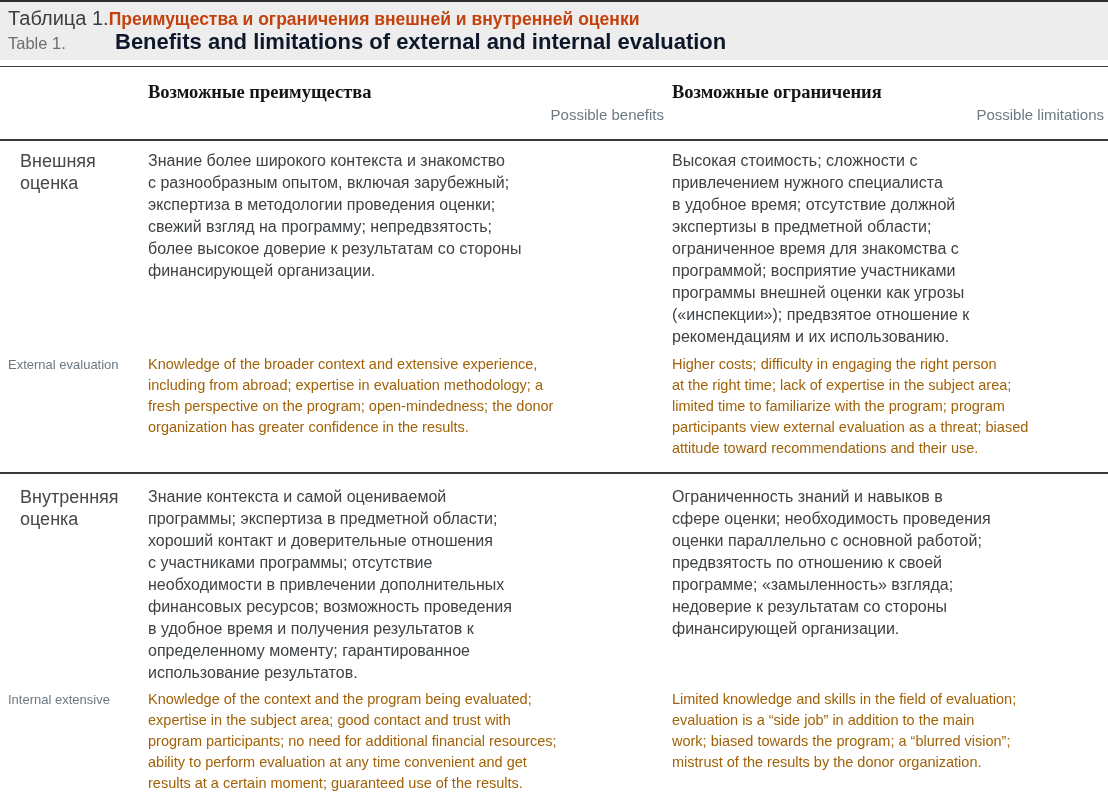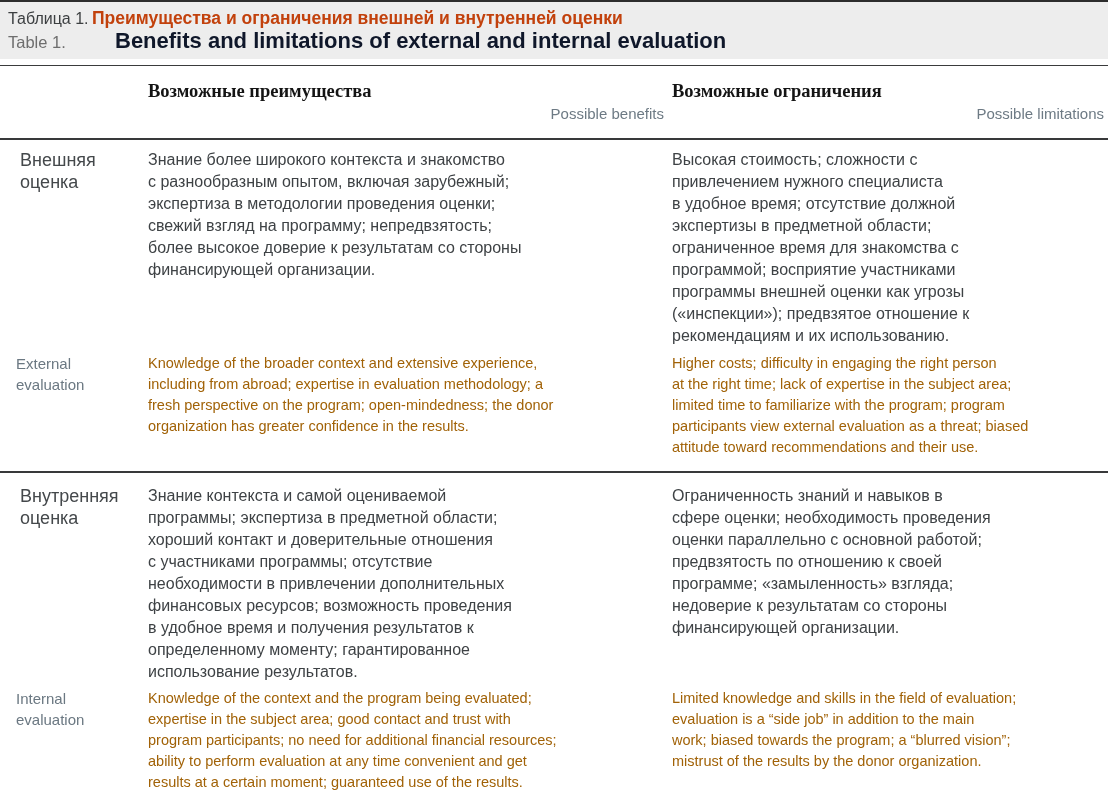--- a/index.html
+++ b/index.html
@@ -16,21 +16,21 @@
   
   .caption {
     background: #ededed;
     border-top: 2px solid #2d2d2d;
     padding: 5px 10px 6px 8px;
     margin-bottom: 6px;
   }
   .cap-row { display: flex; align-items: baseline; }
   .cap-label-ru {
     flex: 0 0 84px;
-    font-size: 16px; line-height: 23px;
+    font-size: 20px; line-height: 23px;
     color: #3c3f41;
     white-space: nowrap;
   }
   .cap-title-ru {
     font-size: 17.5px; line-height: 23px;
     font-weight: bold; color: #c2410c;
   }
   .cap-label-en {
     flex: 0 0 107px;
     font-size: 16.5px; line-height: 22px;
@@ -63,22 +63,22 @@
   .trow { border-bottom: 2px solid #38393a; }
   .trow:last-child { border-bottom: none; }
 
   .lbl-ru {
     padding-left: 20px; padding-right: 10px;
     font-size: 18px; line-height: 22px;
     color: #44484b;
     white-space: pre-line;
   }
   .lbl-en {
-    padding-left: 16px; padding-right: 10px;
-    font-size: 15px; line-height: 21px;
+    padding-left: 8px; padding-right: 10px;
+    font-size: 13px; line-height: 21px;
     color: #6b7882;
   }
   .body-ru {
     font-size: 16px; line-height: 22px;
     color: #3e4245;
     white-space: pre-line;
     padding-right: 8px;
   }
   .body-en {
     font-size: 14.5px; line-height: 21px;
@@ -170,21 +170,21 @@
 использование результатов.</div>
         <div class="body-ru c3pad">Ограниченность знаний и навыков в
 сфере оценки; необходимость проведения
 оценки параллельно с основной работой;
 предвзятость по отношению к своей
 программе; «замыленность» взгляда;
 недоверие к результатам со стороны
 финансирующей организации.</div>
       </div>
       <div class="grid3 sub-en">
-        <div class="lbl-en">Internal evaluation</div>
+        <div class="lbl-en">Internal extensive</div>
         <div class="body-en">Knowledge of the context and the program being evaluated;
 expertise in the subject area; good contact and trust with
 program participants; no need for additional financial resources;
 ability to perform evaluation at any time convenient and get
 results at a certain moment; guaranteed use of the results.</div>
         <div class="body-en c3pad">Limited knowledge and skills in the field of evaluation;
 evaluation is a “side job” in addition to the main
 work; biased towards the program; a “blurred vision”;
 mistrust of the results by the donor organization.</div>
       </div>

